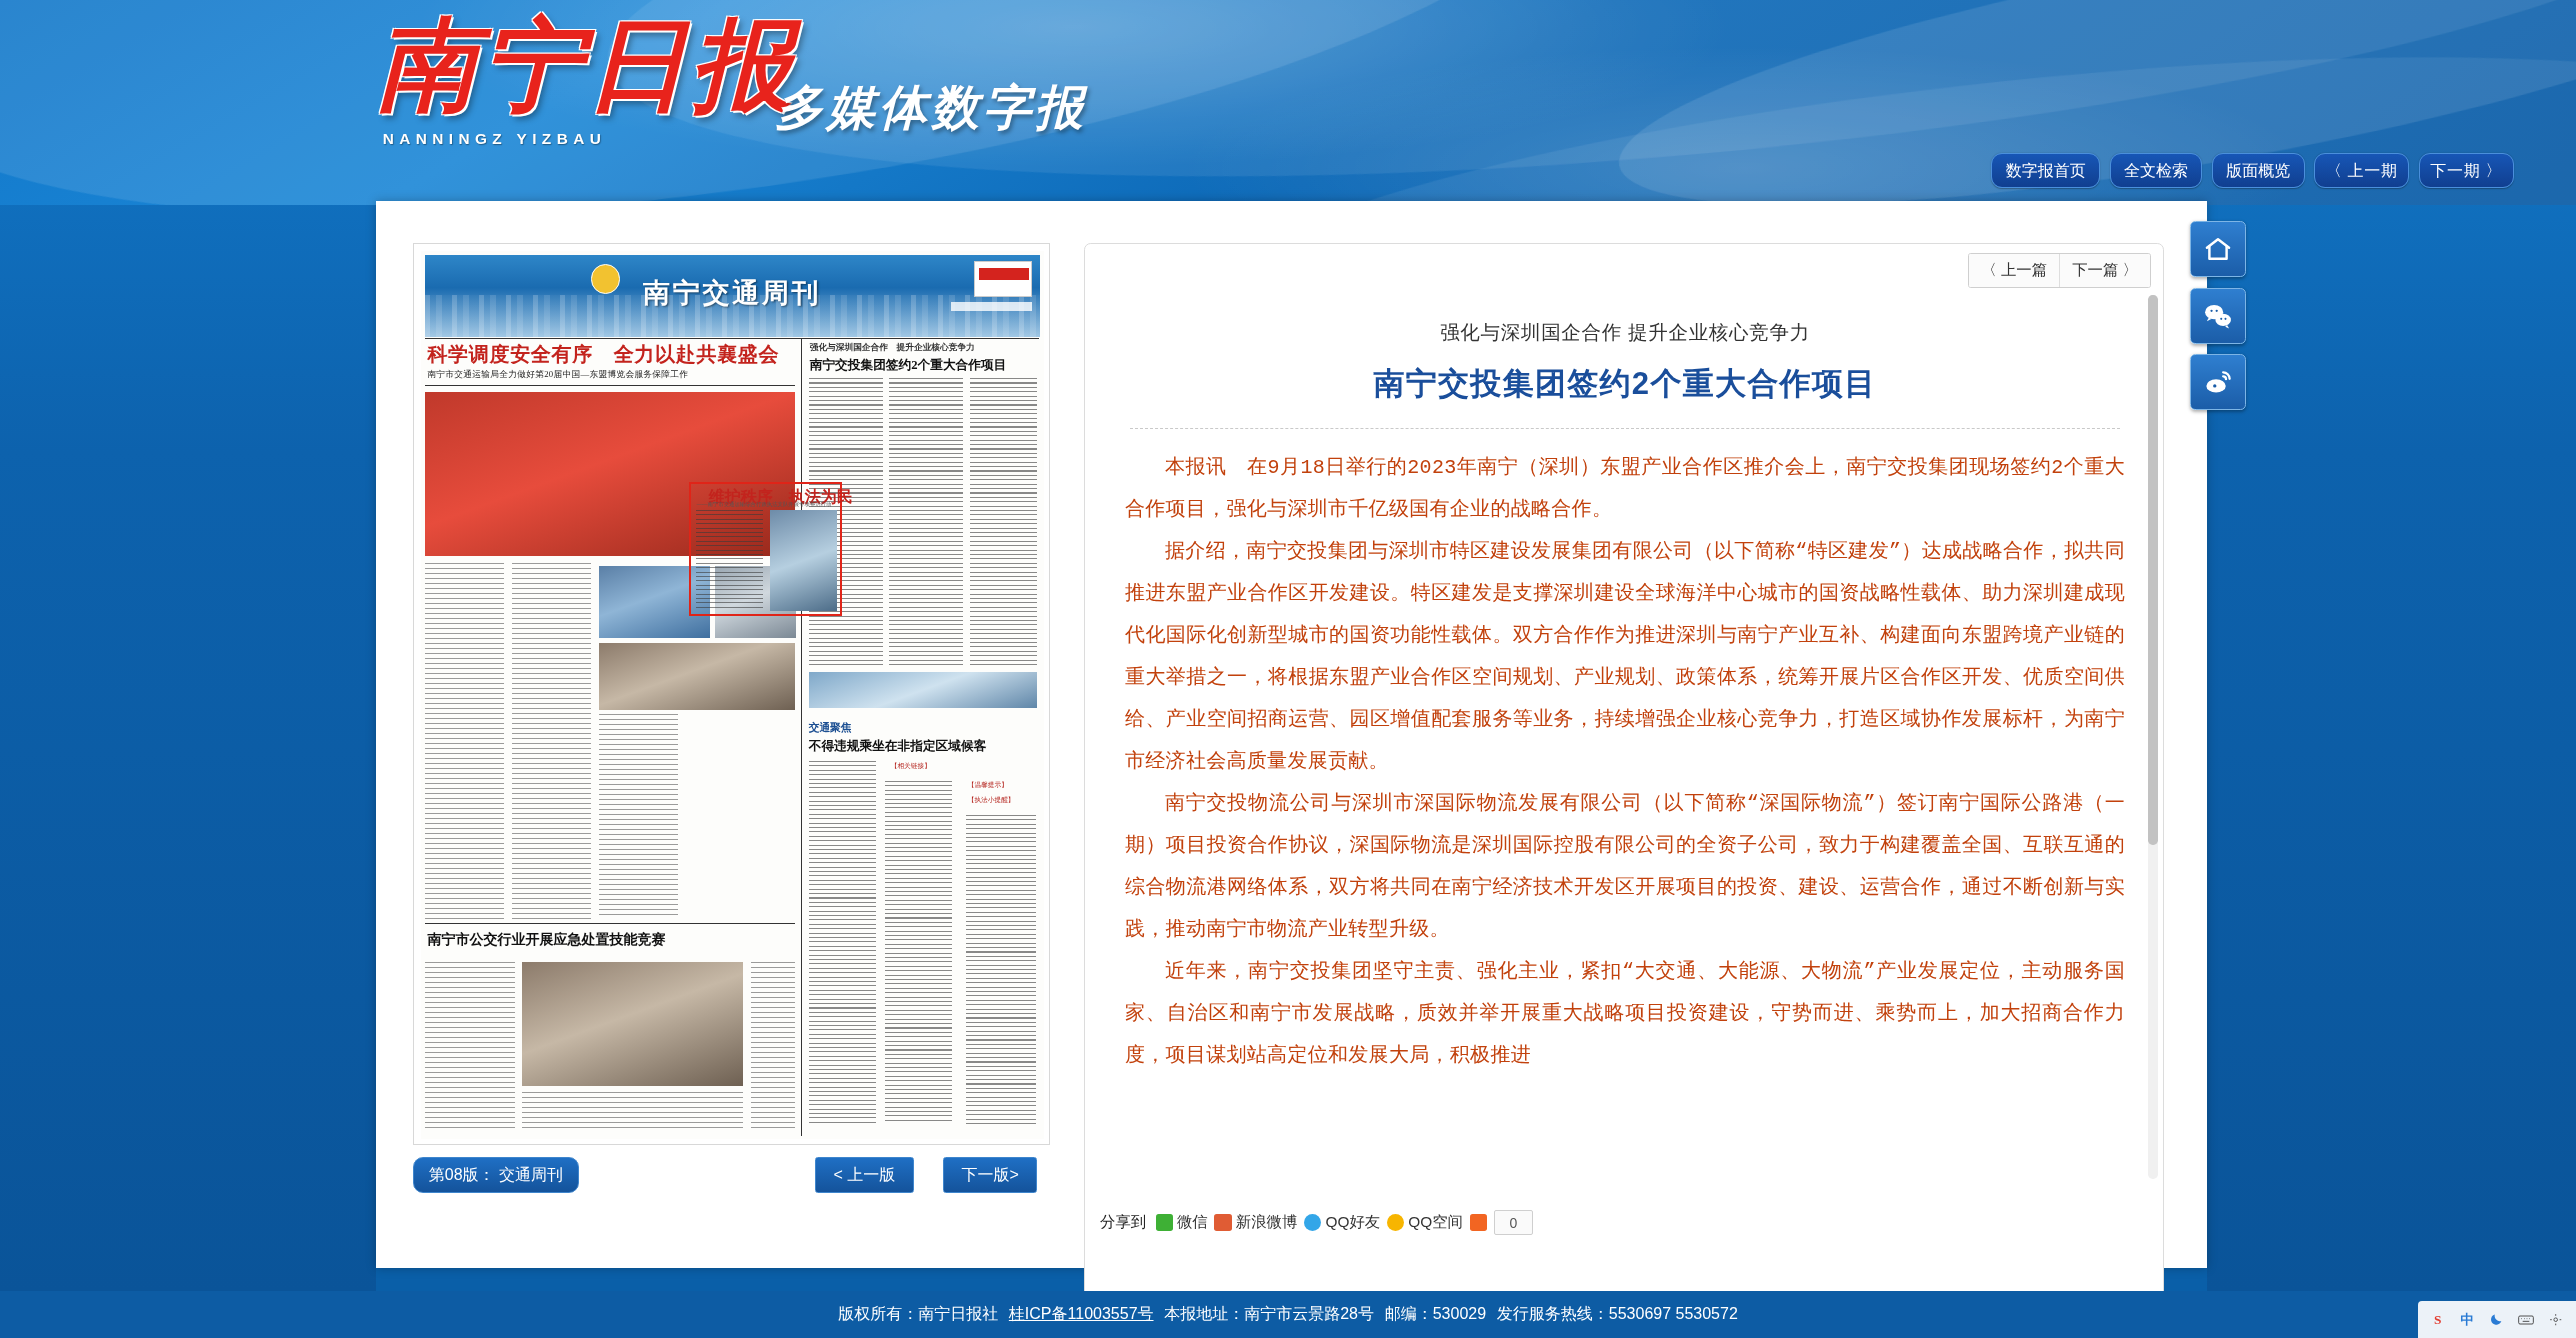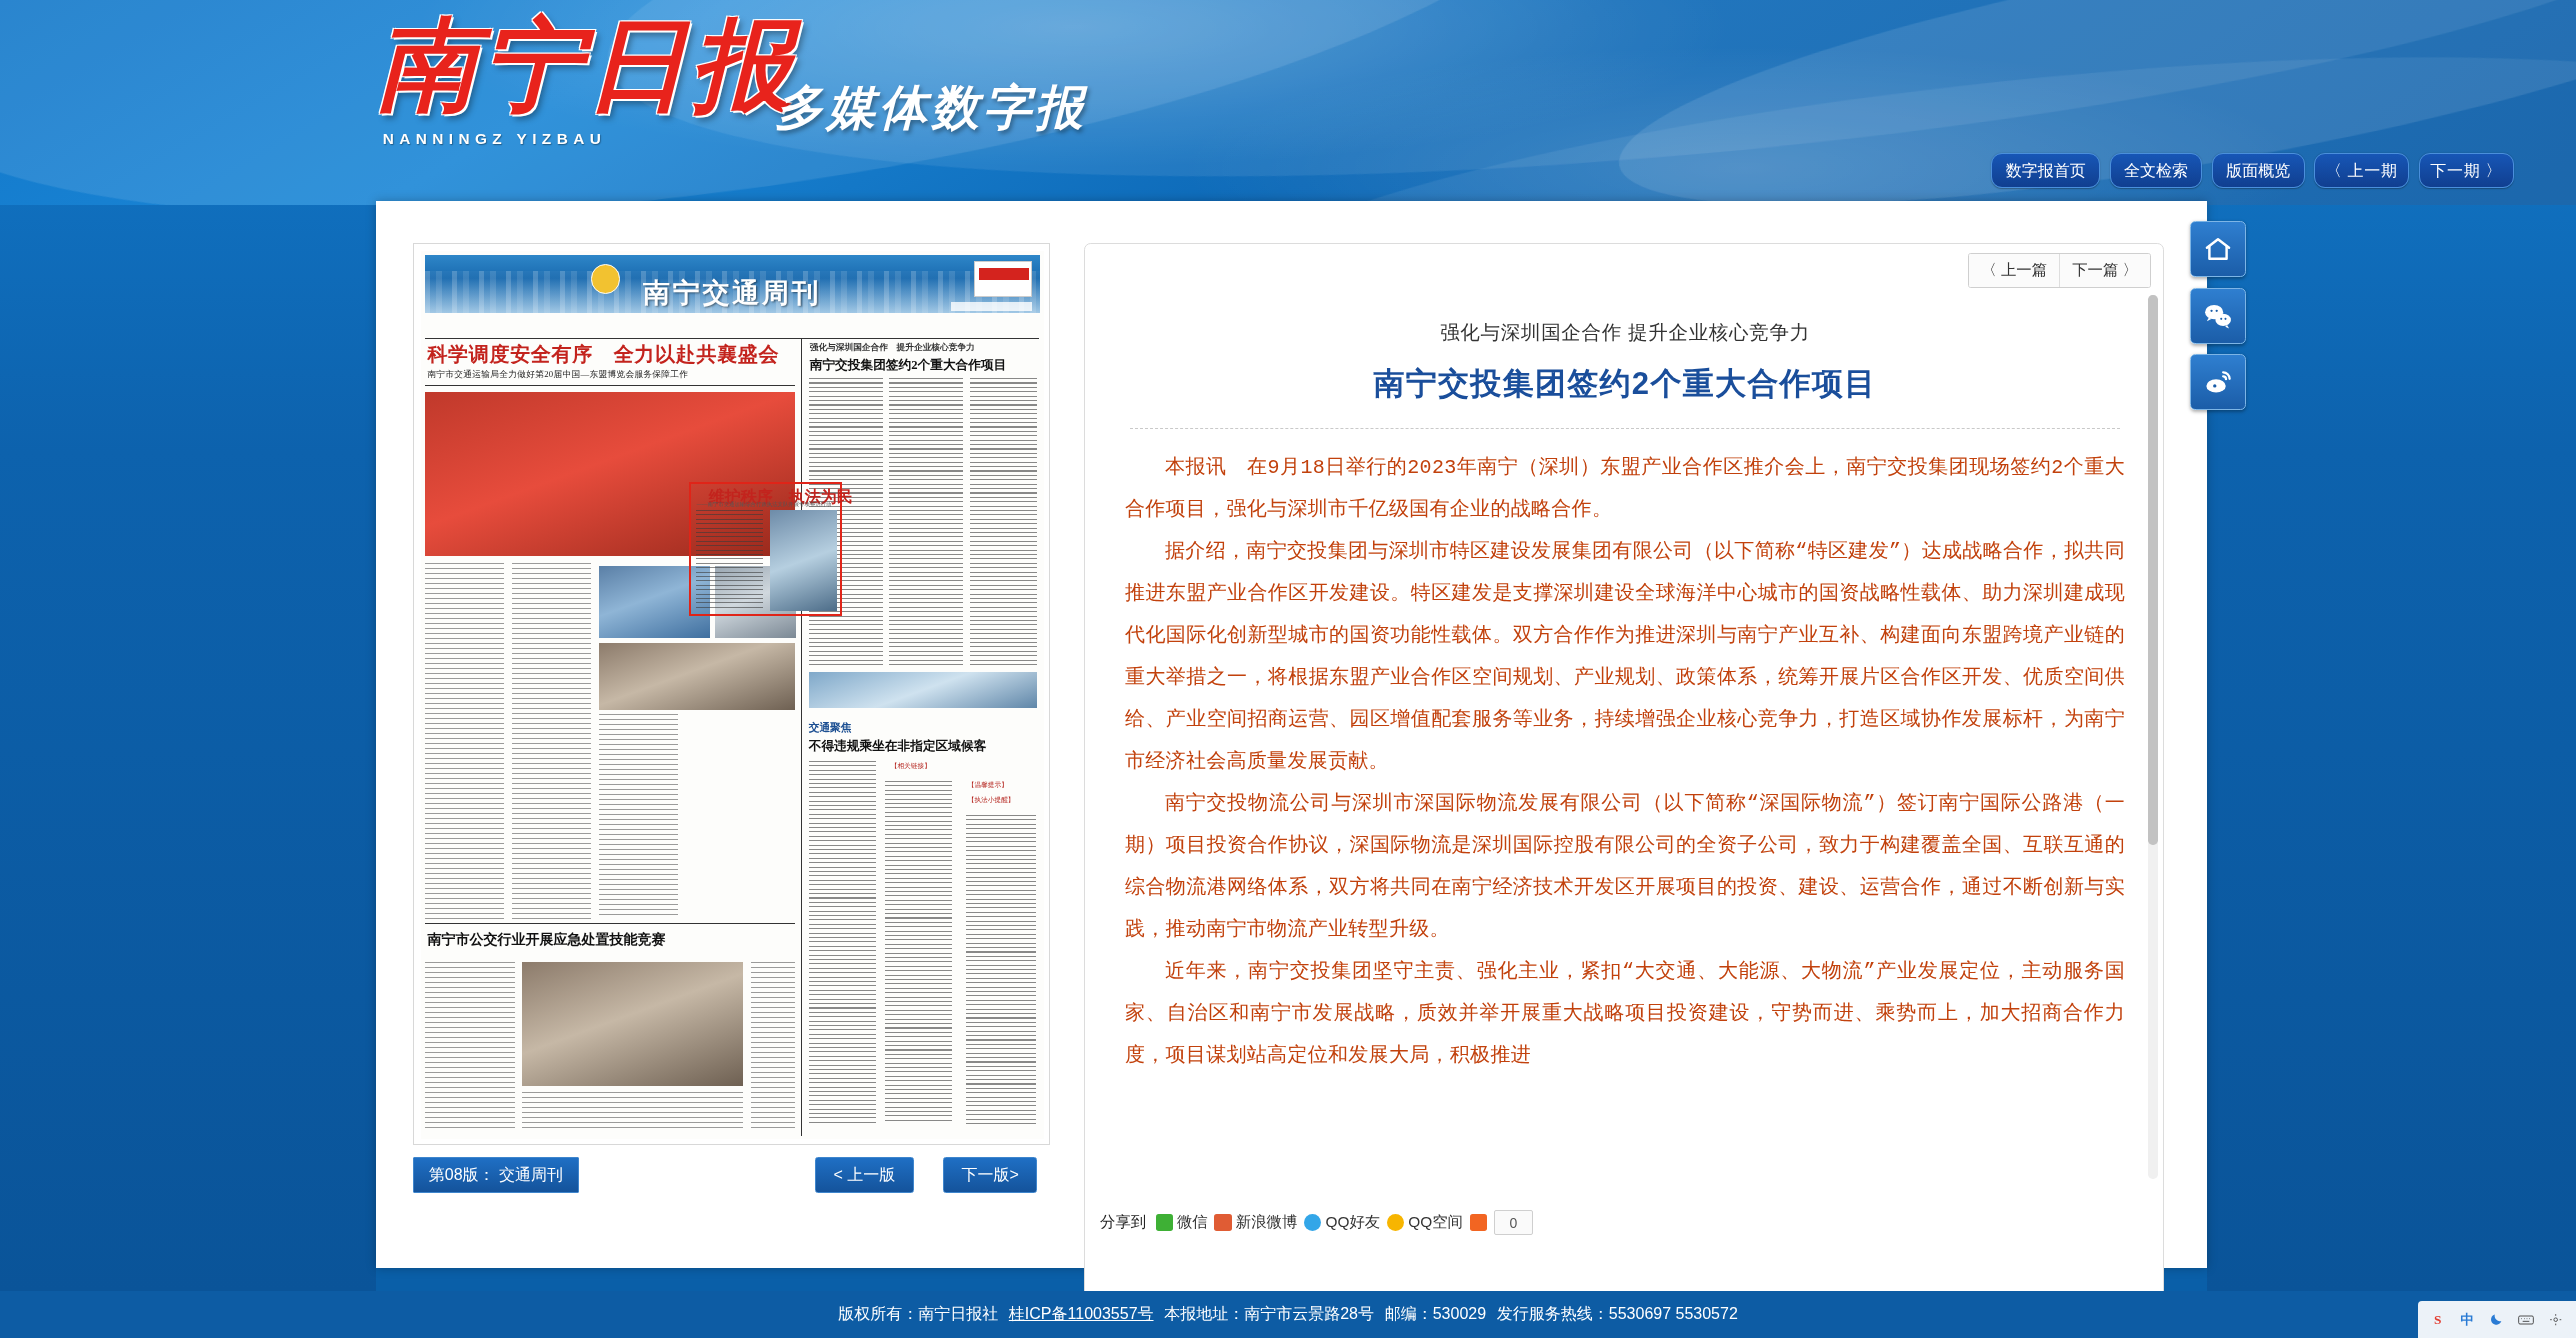--- a/index.html
+++ b/index.html
@@ -121,21 +121,21 @@
   }
   #paper-img {
     position: relative;
     width: 623px; height: 888px;
     background: #fdfdfb;
     overflow: hidden;
     font-family: "Liberation Serif", serif;
   }
   
   .np-flag {
-    position: absolute; left: 4px; top: 4px; right: 4px; height: 58px;
+    position: absolute; left: 4px; top: 4px; right: 4px; height: 82px;
     background: linear-gradient(180deg, #2e86c8 0%, #1a6bb0 40%, #9ec6e4 100%);
     overflow: hidden;
   }
   .np-flag .city {
     position:absolute; left:0; bottom:0; width:100%; height:42px;
     background: repeating-linear-gradient(90deg,
       rgba(255,255,255,0.22) 0 5.4px, rgba(255,255,255,0.05) 5.4px 10.7px,
       rgba(255,255,255,0.15) 10.7px 17.4px, rgba(255,255,255,0.03) 17.4px 27px);
   }
   .np-flag .flagtitle {
@@ -215,21 +215,21 @@
   
   #paper-controls {
     position: absolute;
     left: 37px; top: 956px;
     width: 637px; height: 34px;
   }
   .pagelabel {
     position: absolute; left: 0; top: 0;
     background: linear-gradient(180deg, #1f6fc4 0%, #14539b 100%);
     border: 0.7px solid #3f86cd;
-    border-radius: 1px;
+    border-radius: 10px;
     color: #ffffff;
     font-size: 16px;
     padding: 6.7px 14.8px;
     white-space: nowrap;
   }
   .pgbtn {
     position: absolute;
     background: linear-gradient(180deg, #1f6fc4 0%, #14539b 100%);
     border: 0.7px solid #3f86cd;
     border-radius: 2.7px;

